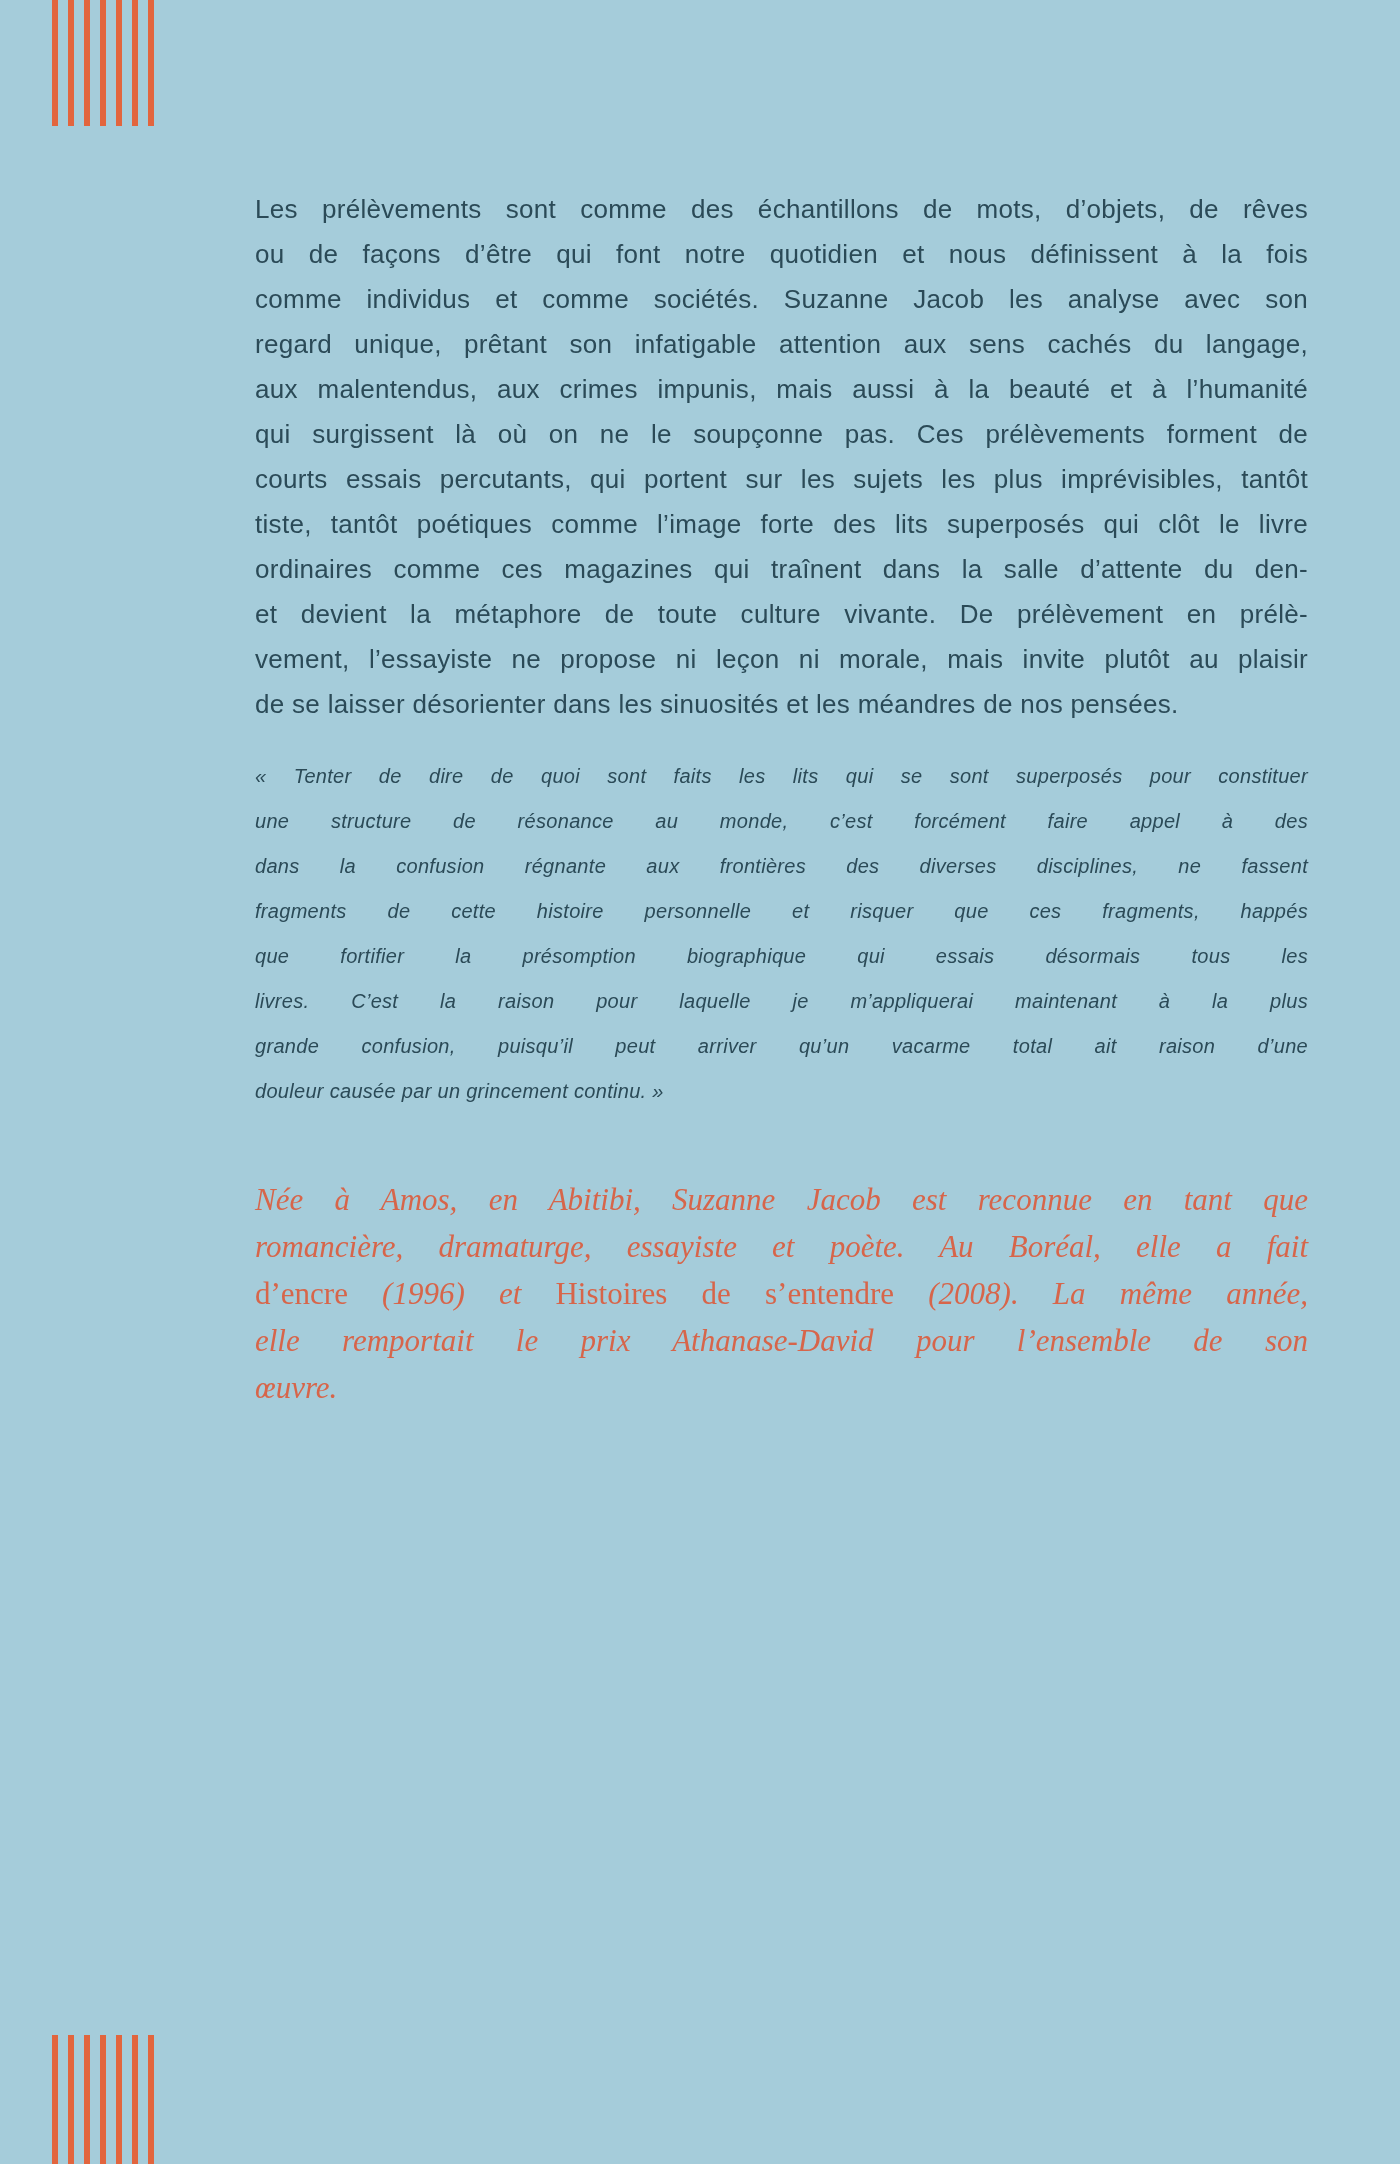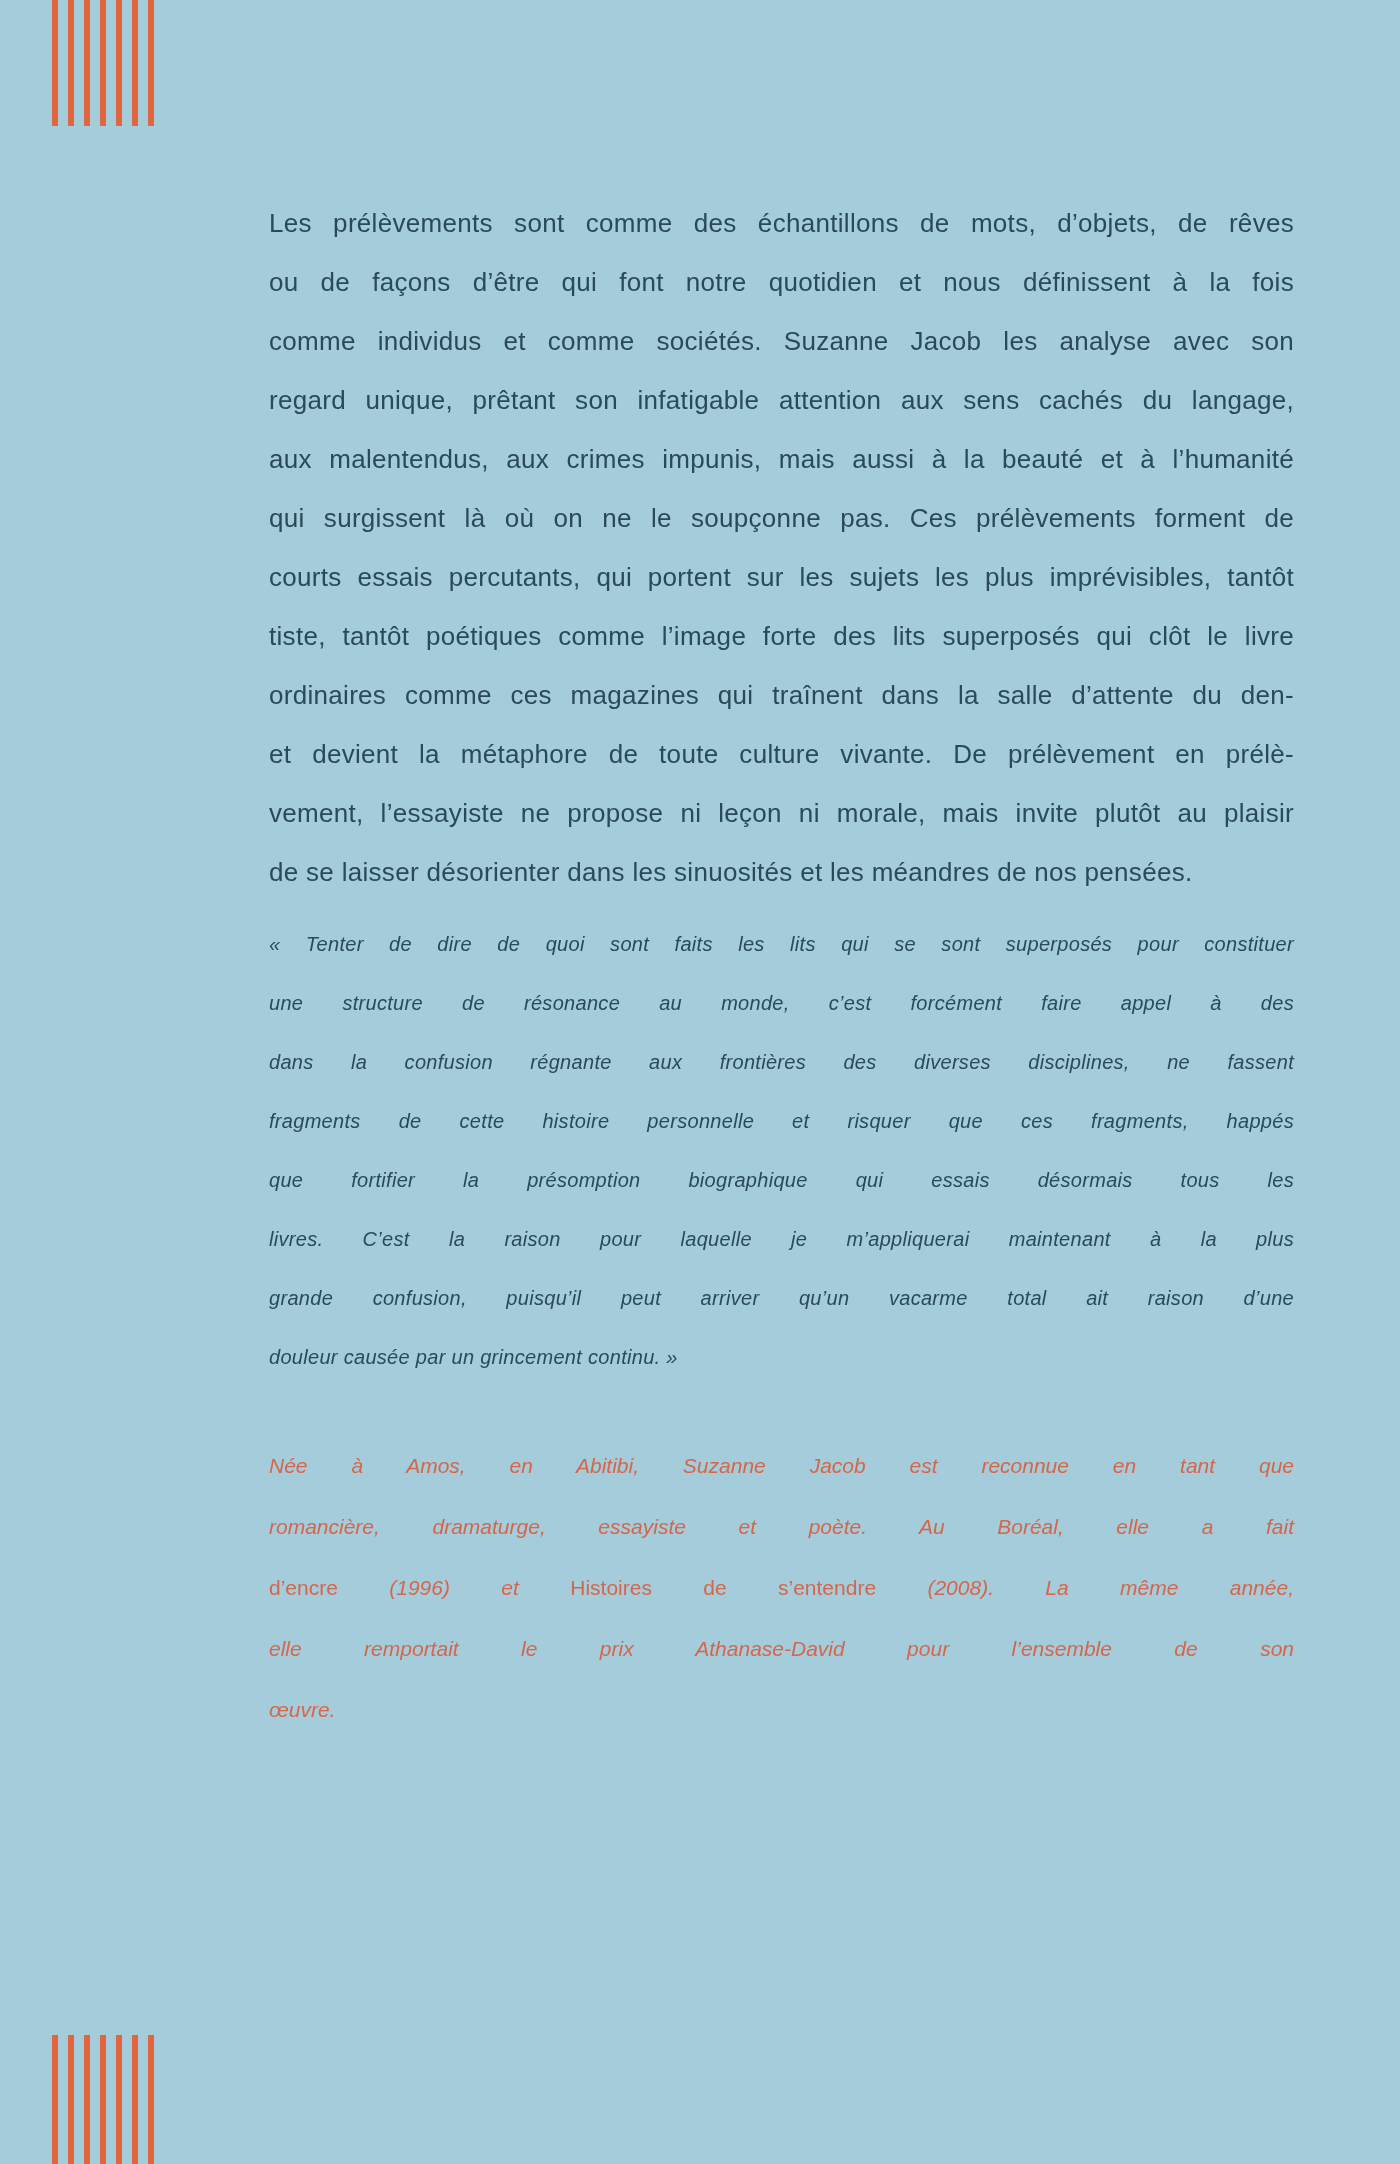--- a/index.html
+++ b/index.html
@@ -23,31 +23,31 @@
   .stripes{position:absolute;left:52px;display:flex;gap:10px;}
   .stripes-top{top:0;height:126px;}
   .stripes-bottom{bottom:0;height:129px;}
   .stripe{width:6px;height:100%;background:var(--accent-color);}
 
   
   .content{
     position:absolute;left:253px;top:186px;width:1057px;
     color:var(--text-color);
   }
-  .ln{margin:16px;line-height:43px;}
+  .ln{margin:2px;line-height:43px;}
   .j{text-align:justify;text-align-last:justify;}
   .last{text-align:left;text-align-last:left;}
 
   .synopsis{font-size:26px;font-weight:300;letter-spacing:0.3px;}
   .quote{font-size:20px;font-weight:300;font-style:italic;letter-spacing:0.3px;margin-top:29px;}
 
   .bio{
     margin-top:64px;
-    font-family:Liberation Sans, sans-serif;
-    font-size:21px;
+    font-family:Liberation Serif, serif;
+    font-size:31px;
     color:var(--bio-color);
   }
   .bio .ln{line-height:45px;}
   .it{font-style:italic;}
   .rm{font-style:normal;}
 </style>
 </head>
 <body>
 
 <div class="cover">

